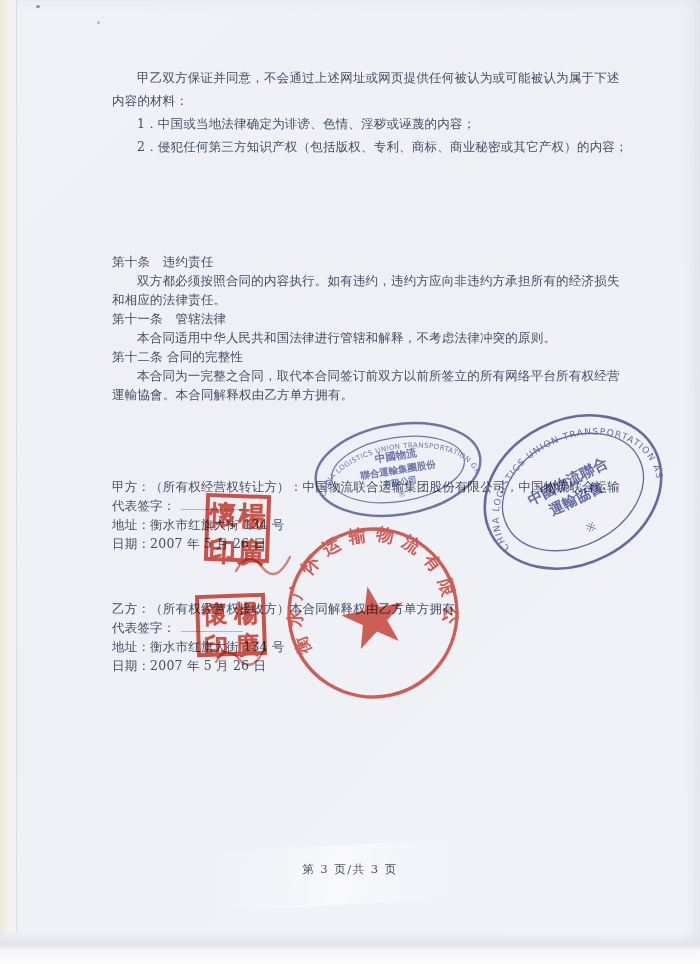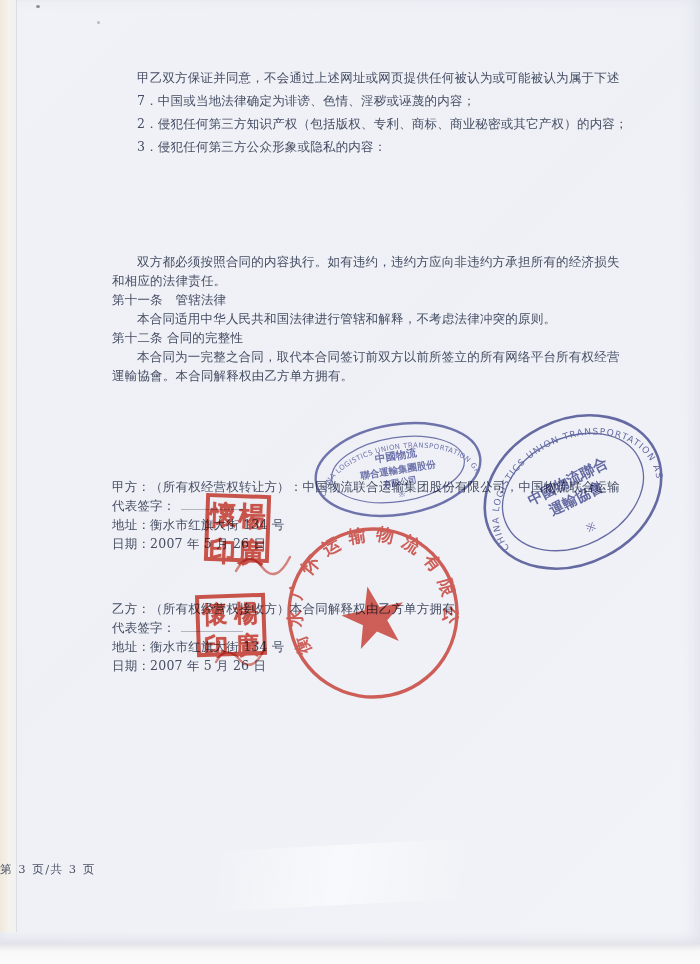--- a/index.html
+++ b/index.html
@@ -31,21 +31,21 @@
     transform:rotate(-3deg);
   }
   .blk{position:absolute;color:#454d63;font-size:12.5px;letter-spacing:.2px;}
   .ln{white-space:nowrap;}
   .ind{padding-left:25px;}
   #blk1{left:112px;top:66px;line-height:23px;}
   #blk2{left:112px;top:185px;line-height:19px;}
   #blk3{left:112px;top:252px;line-height:19px;}
   #party-a{left:112px;top:477px;line-height:19px;}
   #party-b{left:112px;top:599px;line-height:19px;}
-  #page-footer{position:absolute;left:0;top:862px;width:700px;
+  #page-footer{position:absolute;left:0;top:862px;width:700px;text-align:center;
     font-size:11.5px;color:#4c5366;letter-spacing:1.5px;}
   .sigline{display:inline-block;width:62px;height:10px;margin-left:5px;
     border-bottom:1px solid rgba(130,135,150,.55);}
   
   .stamp{position:absolute;mix-blend-mode:multiply;}
   .stamp svg text{fill:currentColor;}
   .stamp svg ellipse, .stamp svg circle, .stamp svg path.ring{stroke:currentColor;fill:none;}
   #stamp-oval-group{left:312px;top:421px;width:172px;height:97px;color:#585da0;
     transform:rotate(-9deg);opacity:.82;}
   #stamp-oval-assoc{left:477px;top:417px;width:192px;height:150px;color:#525798;
@@ -72,27 +72,28 @@
 
 <div id="paper">
 
   <div id="left-strip"></div>
   <div id="speck1" class="speck"></div>
   <div id="speck2" class="speck"></div>
   <div id="crease-bottom"></div>
 
   <div id="blk1" class="blk">
     <div class="ln ind">甲乙双方保证并同意，不会通过上述网址或网页提供任何被认为或可能被认为属于下述</div>
-    <div class="ln ind">7．中国或当地法律确定为诽谤、色情、淫秽或诬蔑的内容；</div>
+    <div class="ln">内容的材料：</div>
+    <div class="ln ind">1．中国或当地法律确定为诽谤、色情、淫秽或诬蔑的内容；</div>
     <div class="ln ind">2．侵犯任何第三方知识产权（包括版权、专利、商标、商业秘密或其它产权）的内容；</div>
-    <div class="ln ind">3．侵犯任何第三方公众形象或隐私的内容：</div>
   </div>
 
 
   <div id="blk3" class="blk">
+    <div class="ln">第十条　违约责任</div>
     <div class="ln ind">双方都必须按照合同的内容执行。如有违约，违约方应向非违约方承担所有的经济损失</div>
     <div class="ln">和相应的法律责任。</div>
     <div class="ln">第十一条　管辖法律</div>
     <div class="ln ind">本合同适用中华人民共和国法律进行管辖和解释，不考虑法律冲突的原则。</div>
     <div class="ln">第十二条 合同的完整性</div>
     <div class="ln ind">本合同为一完整之合同，取代本合同签订前双方以前所签立的所有网络平台所有权经营</div>
     <div class="ln">運輸協會。本合同解释权由乙方单方拥有。</div>
   </div>
 
   <div id="party-a" class="blk">

